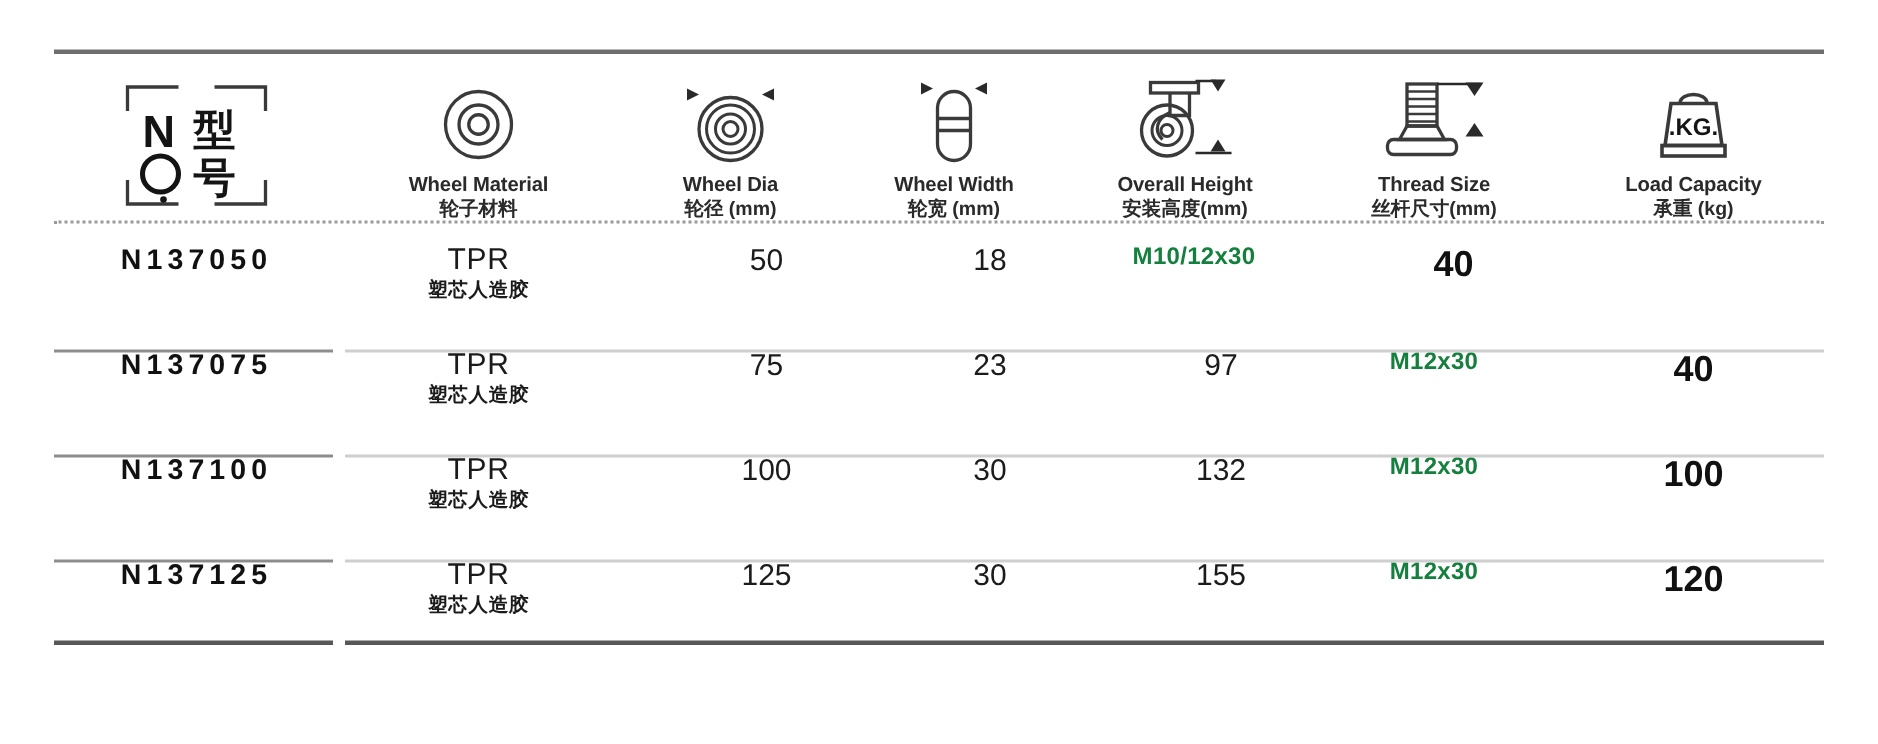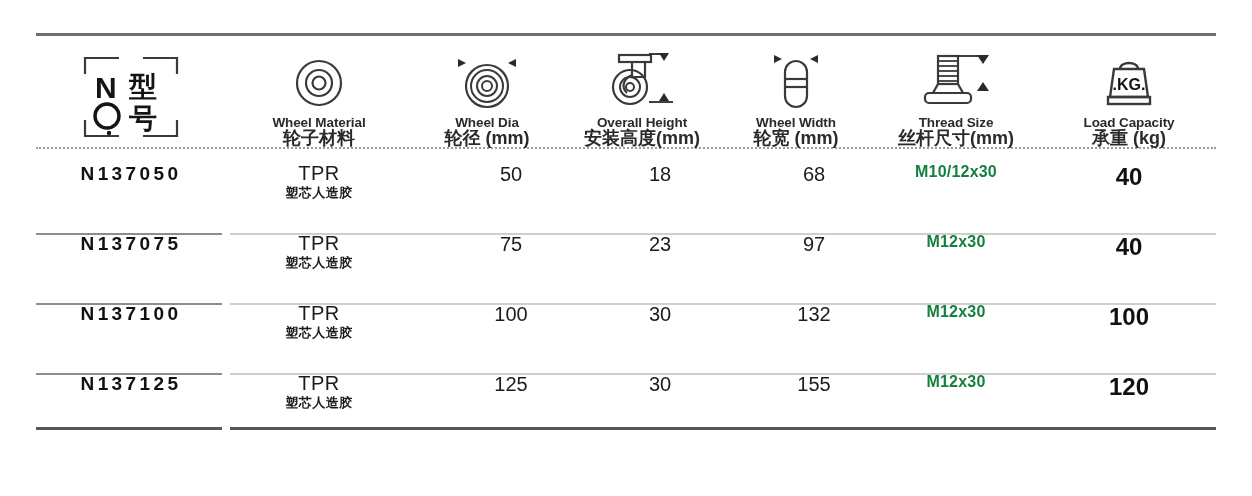--- a/index.html
+++ b/index.html
@@ -103,21 +103,21 @@
   }
   .head-label-en {
     font-size: 13.5px;
     font-weight: bold;
     letter-spacing: -0.1px;
     line-height: 15px;
     color: #2a2a2a;
     white-space: nowrap;
   }
   .head-label-cn {
-    font-size: 18px;
+    font-size: 13px;
     font-weight: bold;
     line-height: 17px;
     color: #2a2a2a;
     white-space: nowrap;
   }
   .head-cell.model-head .head-icon {
     height: 100px;
     margin-bottom: 0;
     align-items: center;
   }
@@ -237,59 +237,59 @@
             <circle cx="43" cy="31" r="10" fill="none" stroke="#3a3a3a" stroke-width="2"></circle>
             <circle cx="43" cy="31" r="5" fill="none" stroke="#3a3a3a" stroke-width="2"></circle>
 
             <path d="M14 4 L22 8 L14 12 Z" fill="#2a2a2a"></path>
 
             <path d="M72 4 L64 8 L72 12 Z" fill="#2a2a2a"></path>
           </svg>
         </div>
         <div class="head-label-en">Wheel Dia</div>
         <div class="head-label-cn">轮径 (mm)</div>
-      </div>
-
-      <div class="cell c-height head-cell">
-        <div class="head-icon">
-          <svg width="82" height="58" viewBox="0 0 82 58">
-
-            <rect x="18" y="4" width="32" height="7" fill="none" stroke="#3a3a3a" stroke-width="2.2"></rect>
-
-            <path d="M31 11 L31 26 L44 26 L44 11" fill="none" stroke="#3a3a3a" stroke-width="2.2"></path>
-            <path d="M31 24 C22 28 20 36 26 42" fill="none" stroke="#3a3a3a" stroke-width="2.2"></path>
-
-            <circle cx="29" cy="36" r="17" fill="none" stroke="#3a3a3a" stroke-width="2.2"></circle>
-            <circle cx="29" cy="36" r="10" fill="none" stroke="#3a3a3a" stroke-width="2"></circle>
-            <circle cx="29" cy="36" r="4" fill="none" stroke="#3a3a3a" stroke-width="2"></circle>
-
-            <path d="M58 2 L68 2 L63 10 Z" fill="#2a2a2a"></path>
-            <line x1="48" y1="3" x2="62" y2="3" stroke="#2a2a2a" stroke-width="1.8"></line>
-            <path d="M58 50 L68 50 L63 42 Z" fill="#2a2a2a"></path>
-            <line x1="48" y1="51" x2="72" y2="51" stroke="#2a2a2a" stroke-width="1.8"></line>
-          </svg>
-        </div>
-        <div class="head-label-en">Overall Height</div>
-        <div class="head-label-cn">安装高度(mm)</div>
       </div>
 
       <div class="cell c-width head-cell">
         <div class="head-icon">
           <svg width="72" height="56" viewBox="0 0 72 56">
             <rect x="25" y="8" width="22" height="46" rx="11" fill="none" stroke="#3a3a3a" stroke-width="2.2"></rect>
             <line x1="25" y1="26" x2="47" y2="26" stroke="#3a3a3a" stroke-width="2.2"></line>
             <line x1="25" y1="34" x2="47" y2="34" stroke="#3a3a3a" stroke-width="2.2"></line>
             <path d="M14 2 L22 6 L14 10 Z" fill="#2a2a2a"></path>
             <path d="M58 2 L50 6 L58 10 Z" fill="#2a2a2a"></path>
           </svg>
         </div>
         <div class="head-label-en">Wheel Width</div>
         <div class="head-label-cn">轮宽 (mm)</div>
       </div>
 
+      <div class="cell c-height head-cell">
+        <div class="head-icon">
+          <svg width="82" height="58" viewBox="0 0 82 58">
+
+            <rect x="18" y="4" width="32" height="7" fill="none" stroke="#3a3a3a" stroke-width="2.2"></rect>
+
+            <path d="M31 11 L31 26 L44 26 L44 11" fill="none" stroke="#3a3a3a" stroke-width="2.2"></path>
+            <path d="M31 24 C22 28 20 36 26 42" fill="none" stroke="#3a3a3a" stroke-width="2.2"></path>
+
+            <circle cx="29" cy="36" r="17" fill="none" stroke="#3a3a3a" stroke-width="2.2"></circle>
+            <circle cx="29" cy="36" r="10" fill="none" stroke="#3a3a3a" stroke-width="2"></circle>
+            <circle cx="29" cy="36" r="4" fill="none" stroke="#3a3a3a" stroke-width="2"></circle>
+
+            <path d="M58 2 L68 2 L63 10 Z" fill="#2a2a2a"></path>
+            <line x1="48" y1="3" x2="62" y2="3" stroke="#2a2a2a" stroke-width="1.8"></line>
+            <path d="M58 50 L68 50 L63 42 Z" fill="#2a2a2a"></path>
+            <line x1="48" y1="51" x2="72" y2="51" stroke="#2a2a2a" stroke-width="1.8"></line>
+          </svg>
+        </div>
+        <div class="head-label-en">Overall Height</div>
+        <div class="head-label-cn">安装高度(mm)</div>
+      </div>
+
       <div class="cell c-thread head-cell">
         <div class="head-icon">
           <svg width="90" height="58" viewBox="0 0 90 58">
 
             <rect x="27" y="5" width="20" height="28" fill="none" stroke="#3a3a3a" stroke-width="2.2"></rect>
             <line x1="27" y1="10" x2="47" y2="10" stroke="#3a3a3a" stroke-width="1.8"></line>
             <line x1="27" y1="15" x2="47" y2="15" stroke="#3a3a3a" stroke-width="1.8"></line>
             <line x1="27" y1="20" x2="47" y2="20" stroke="#3a3a3a" stroke-width="1.8"></line>
             <line x1="27" y1="25" x2="47" y2="25" stroke="#3a3a3a" stroke-width="1.8"></line>
             <line x1="27" y1="30" x2="47" y2="30" stroke="#3a3a3a" stroke-width="1.8"></line>
@@ -331,23 +331,20 @@
       <div class="cell c-material">
         <div class="material-main">TPR</div>
         <div class="material-sub">塑芯人造胶</div>
       </div>
       <div class="cell c-dia">
         <span class="num">50</span>
       </div>
       <div class="cell c-width">
         <span class="num">18</span>
       </div>
-      <div class="cell c-height">
-        <span class="num">68</span>
-      </div>
       <div class="cell c-thread">
         <span class="thread">M10/12x30</span>
       </div>
       <div class="cell c-load">
         <span class="load">40</span>
       </div>
     </div>
 
     <div class="row data-row">
       <div class="sep-left"></div>

